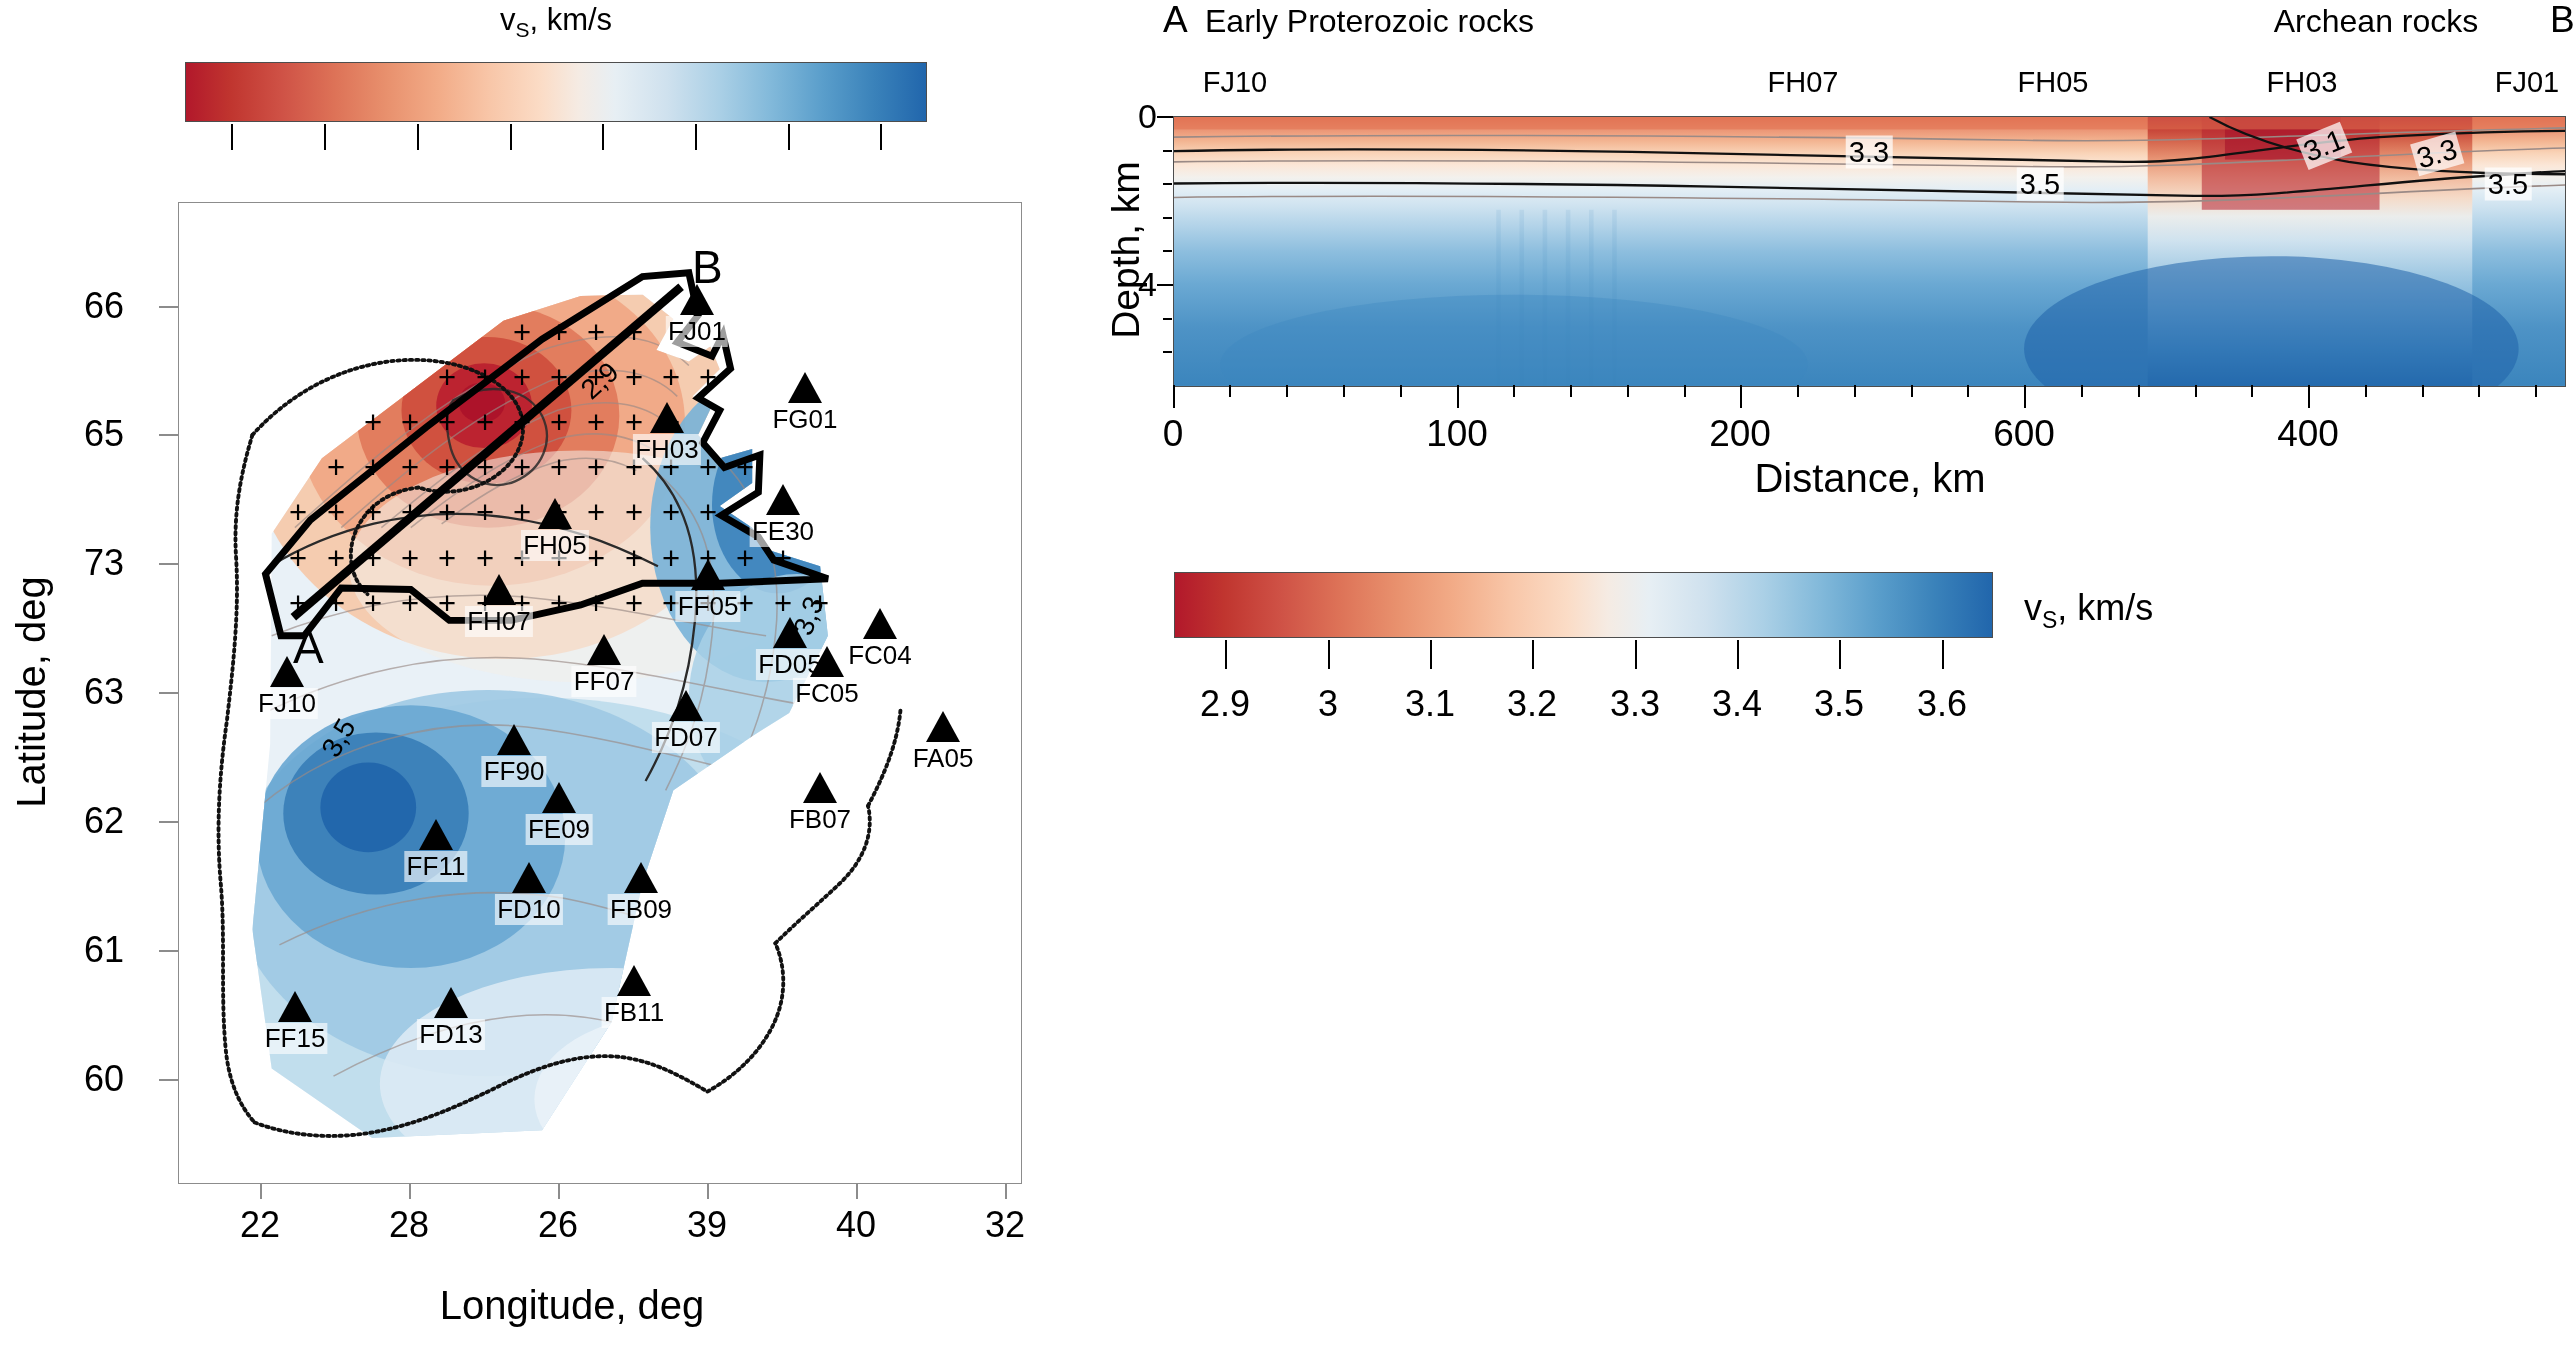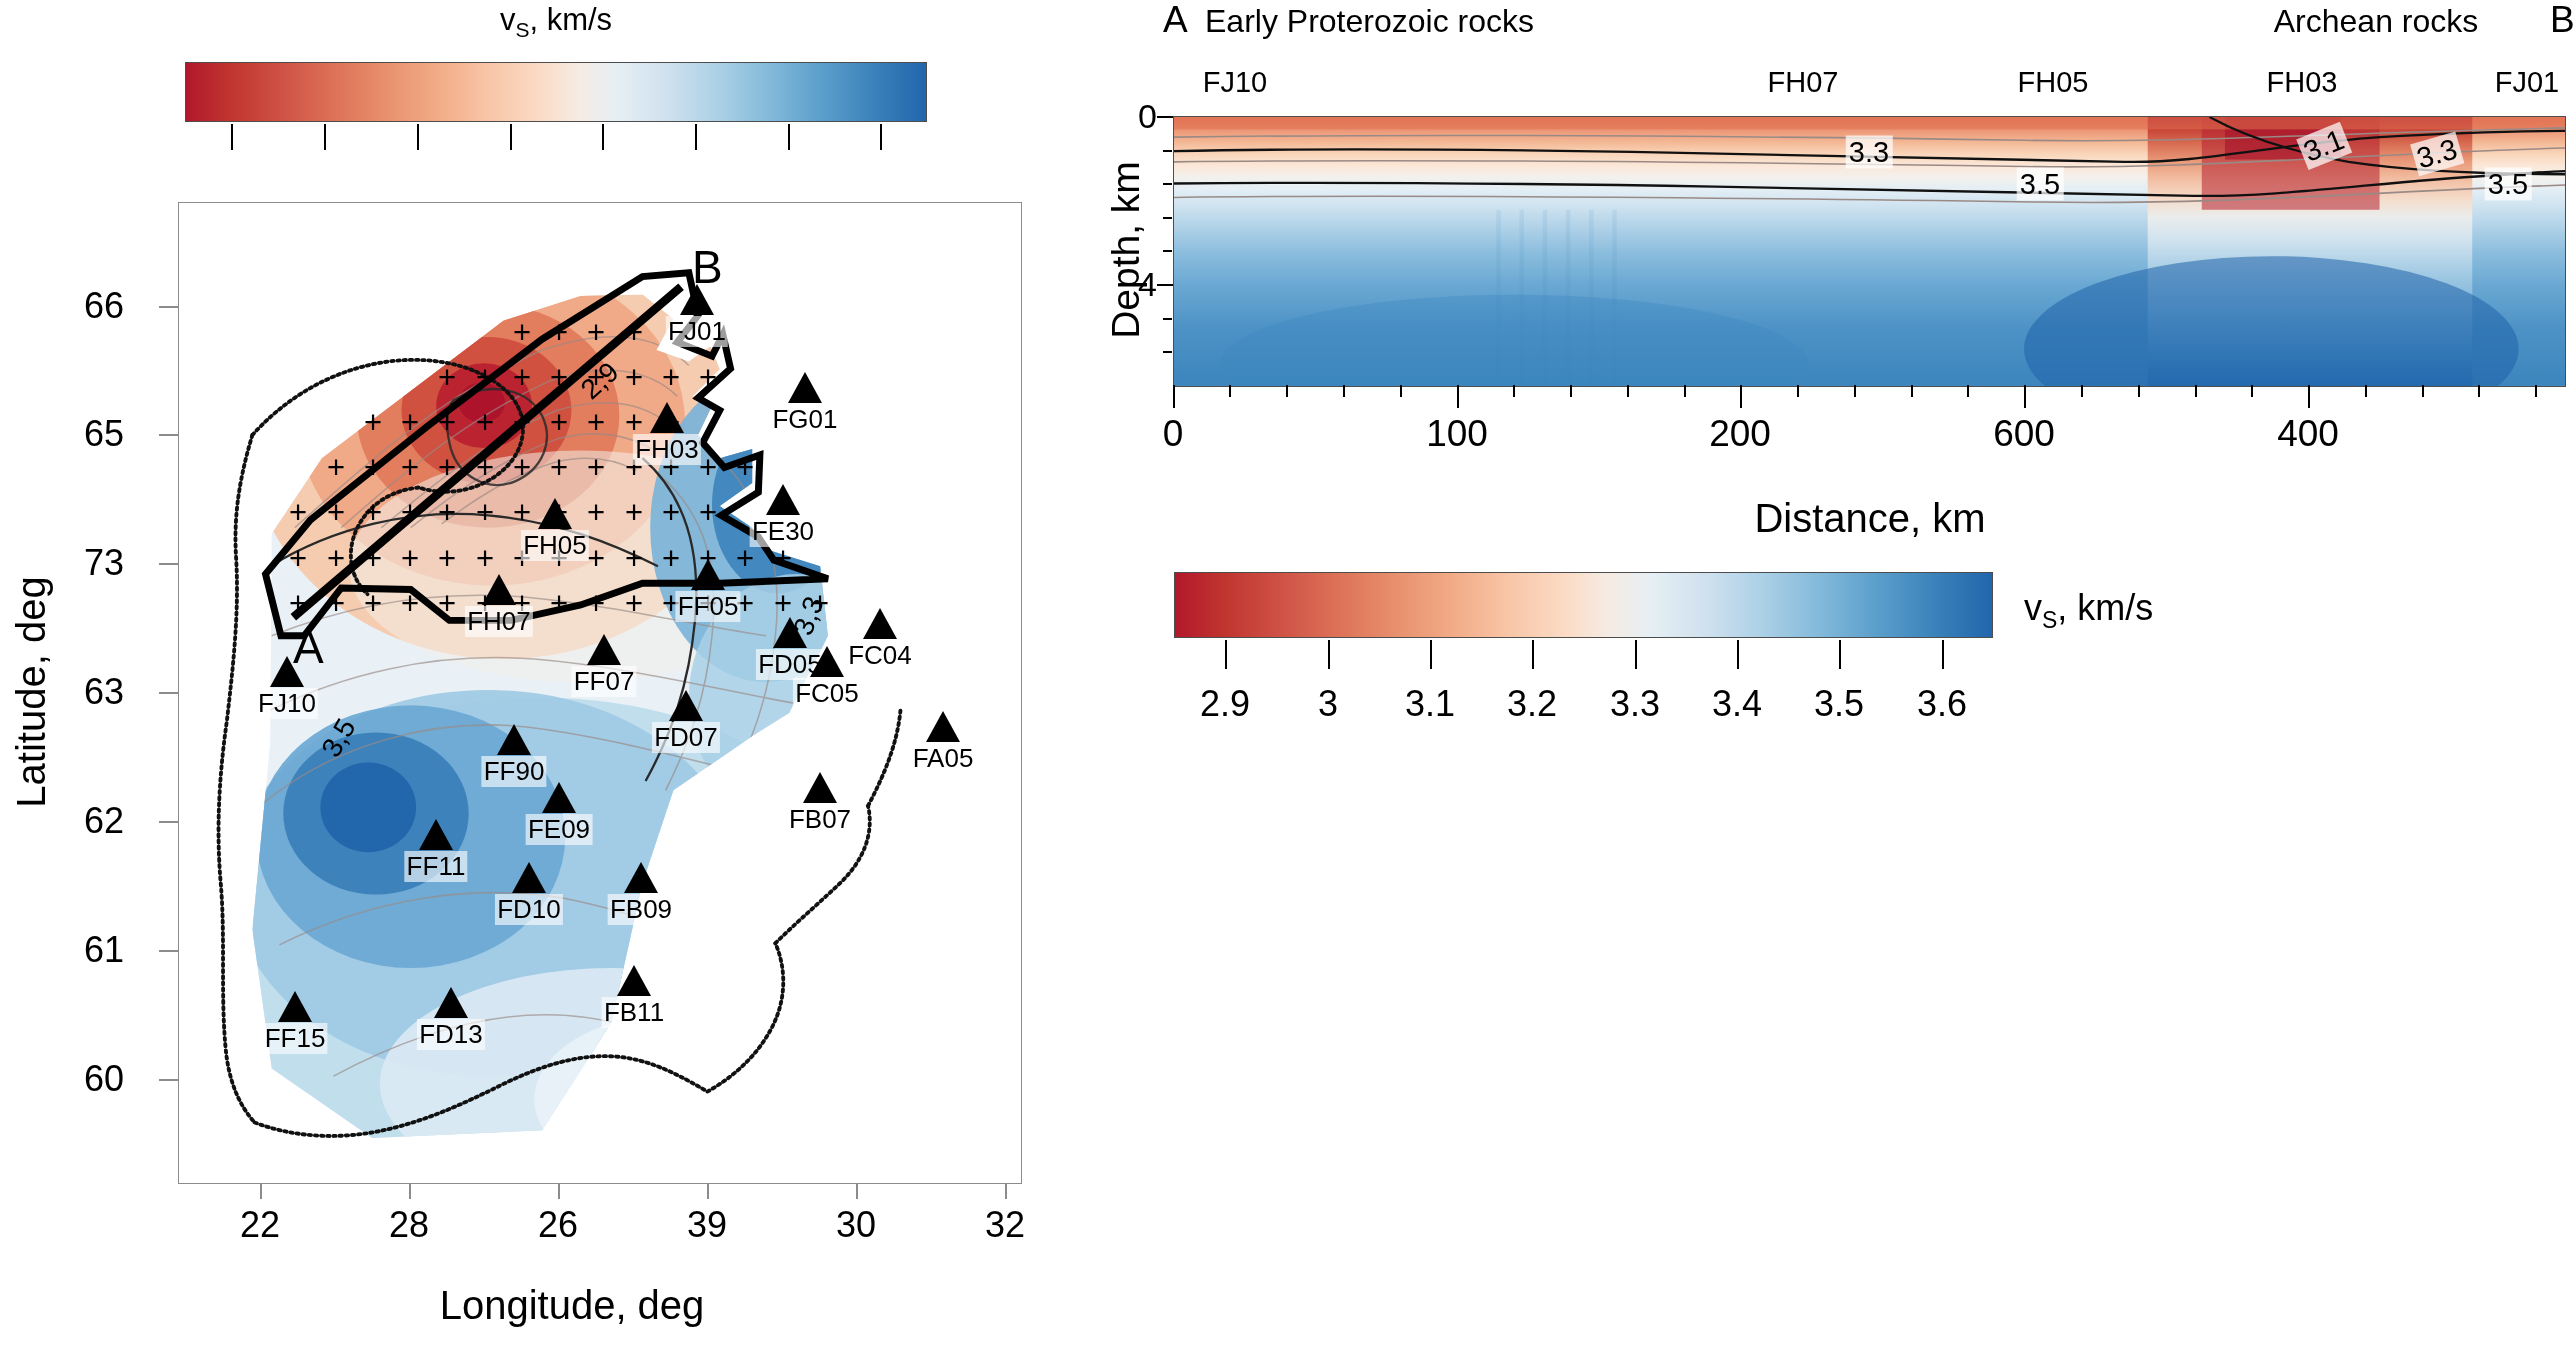--- a/index.html
+++ b/index.html
@@ -69,21 +69,21 @@
   .xs-ytick-lab{position:absolute;font-size:34px;text-align:right;width:85px;
                 transform:translateY(-50%);}
   .xs-ytick{position:absolute;width:15.5px;height:1.5px;background:#000;}
   .xs-ytick.minor{width:9.3px;}
   .xs-xtick{position:absolute;width:1.5px;background:#000;}
   .xs-xtick-lab{position:absolute;font-size:37px;transform:translateX(-50%);}
 
   #xs-ylab{position:absolute;left:29px;top:250px;font-size:39px;
            transform:translate(-50%,-50%) rotate(-90deg);transform-origin:center;}
   #xs-xlab{position:absolute;left:773px;top:456px;font-size:40px;
-           transform:translateX(-50%);margin-top:40px;}
+           transform:translateX(-50%);}
 
   .xs-contlab{position:absolute;font-size:29px;background:rgba(255,255,255,.72);
               padding:0 3.1px;white-space:nowrap;}
 
   #cbar-right-wrap{position:absolute;left:77px;top:572px;width:819px;height:66px;}
   #cbar-right-grad{position:absolute;inset:0;border:1.5px solid #4d4d4d;
      background:linear-gradient(to right,
         #b2182b 0%, #c0352f 6%, #cf5246 13%, #dd7257 20%, #e8906d 27%,
         #f2ab87 34%, #f8c6a8 41%, #fbdcc6 48%, #f5ebe3 53%,
         #e7eff4 58%, #cfe1ee 65%, #abd0e6 72%, #82b9da 79%,
@@ -141,21 +141,21 @@
       <div class="ytick-lab" style="left:54px;top:1079px;">60</div>
       <div style="position:absolute;left:159px;top:1079px;width:18.5px;height:1.5px;background:#8c8c8c;"></div>
       <div class="xtick-lab" style="left:260px;top:1204px;">22</div>
       <div style="position:absolute;left:260px;top:1182px;width:1.5px;height:17px;background:#8c8c8c;"></div>
       <div class="xtick-lab" style="left:409px;top:1204px;">28</div>
       <div style="position:absolute;left:409px;top:1182px;width:1.5px;height:17px;background:#8c8c8c;"></div>
       <div class="xtick-lab" style="left:558px;top:1204px;">26</div>
       <div style="position:absolute;left:558px;top:1182px;width:1.5px;height:17px;background:#8c8c8c;"></div>
       <div class="xtick-lab" style="left:707px;top:1204px;">39</div>
       <div style="position:absolute;left:707px;top:1182px;width:1.5px;height:17px;background:#8c8c8c;"></div>
-      <div class="xtick-lab" style="left:856px;top:1204px;">30</div>
+      <div class="xtick-lab" style="left:856px;top:1204px;">40</div>
       <div style="position:absolute;left:856px;top:1182px;width:1.5px;height:17px;background:#8c8c8c;"></div>
       <div class="xtick-lab" style="left:1005px;top:1204px;">32</div>
       <div style="position:absolute;left:1005px;top:1182px;width:1.5px;height:17px;background:#8c8c8c;"></div>
     </div>
 
   <div id="map-box">
     <div id="map-clip">
 
       <svg id="map-field" width="842" height="980" style="position:absolute;left:0;top:0;" viewBox="0 0 1090 1268">
         <defs>

